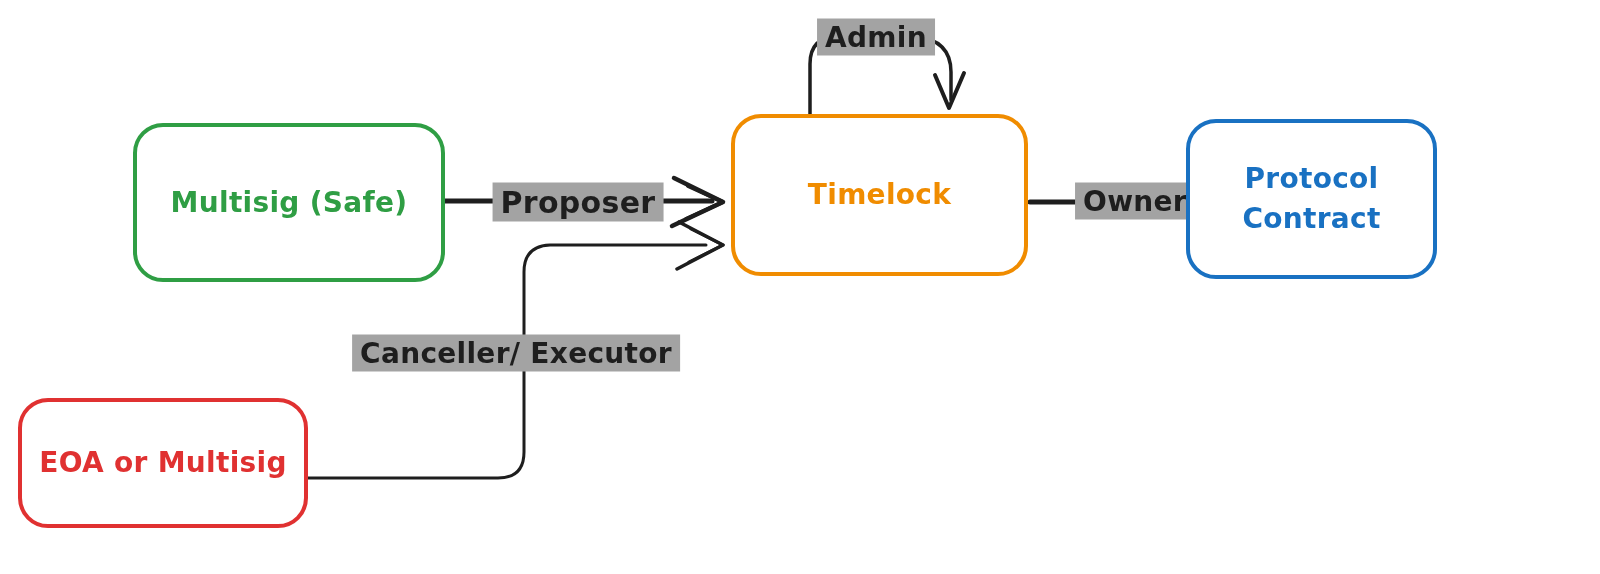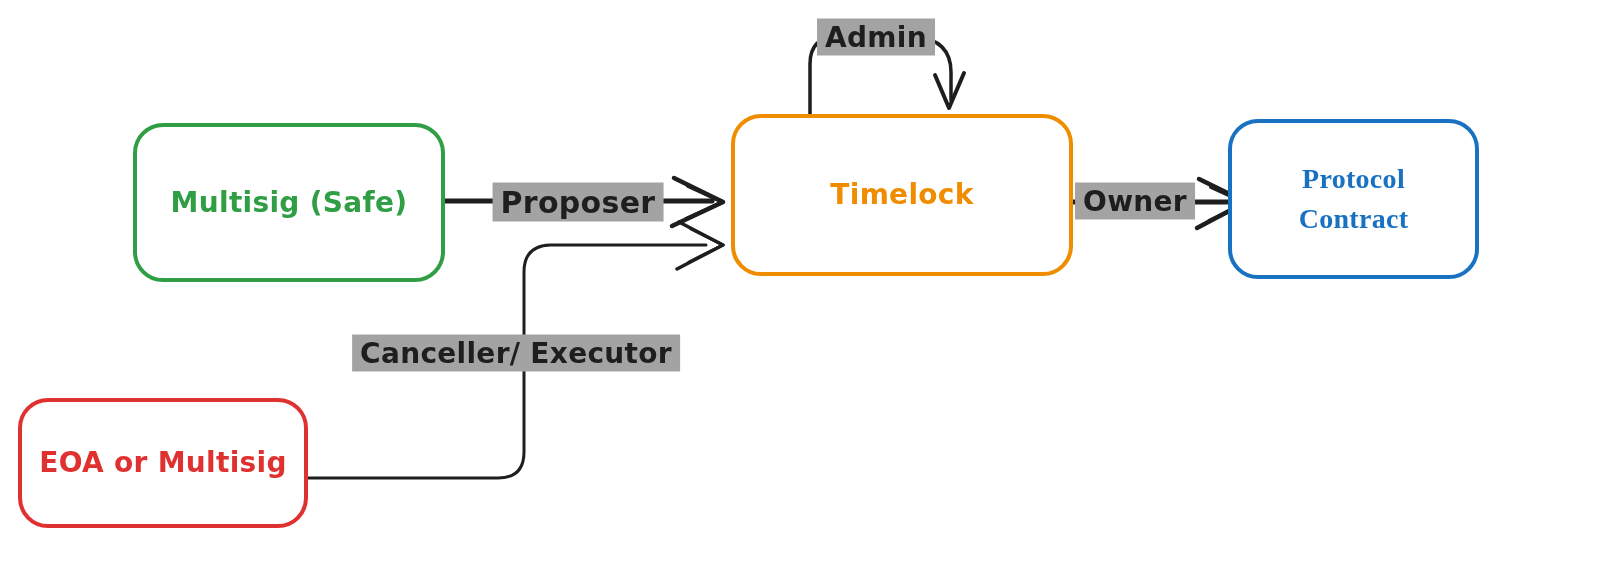--- a/index.html
+++ b/index.html
@@ -27,22 +27,22 @@
     align-items: center;
     justify-content: center;
     text-align: center;
     font-size: 28px;
     font-weight: 600;
     line-height: 40px;
     letter-spacing: 0.3px;
     white-space: nowrap;
   }
   .node-multisig  { left: 133px; top: 123px; width: 312px; height: 159px; }
-  .node-timelock  { left: 731px; top: 114px; width: 342px; height: 162px; }
-  .node-protocol  { left: 1228px; top: 119px; width: 251px; height: 160px; font-family: Liberation Serif, serif; }
+  .node-timelock  { left: 731px; top: 114px; width: 297px; height: 162px; }
+  .node-protocol  { left: 1186px; top: 119px; width: 251px; height: 160px; }
   .node-eoa       { left: 18px;  top: 398px; width: 290px; height: 130px; }
   .edge-label {
     position: absolute;
     transform: translate(-50%, -50%);
     background: #a3a3a3;
     color: #1e1e1e;
     font-size: 28px;
     font-weight: 600;
     letter-spacing: 0.3px;
     padding: 2px 8px;

